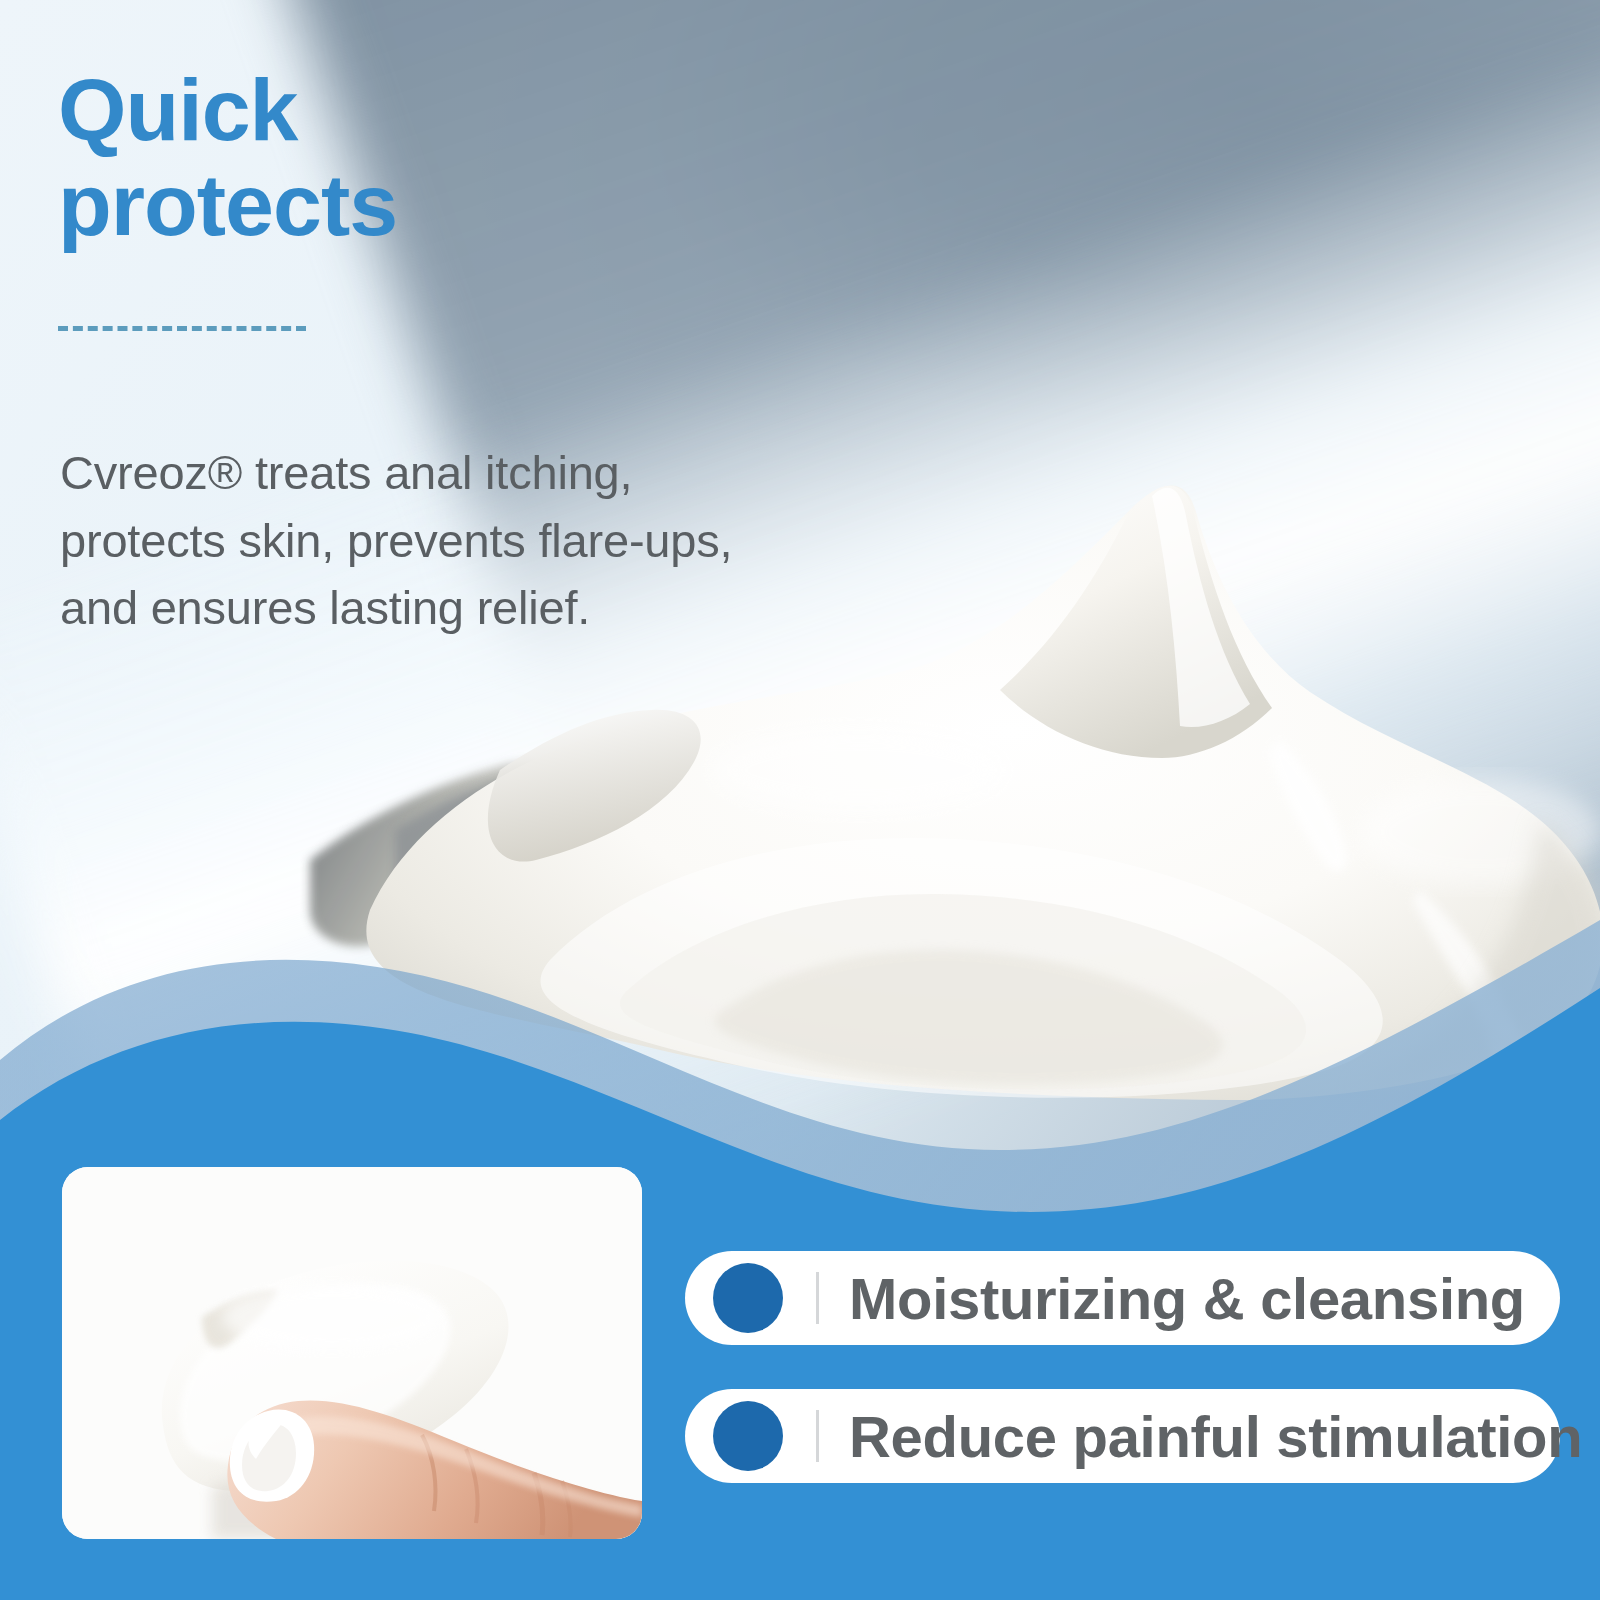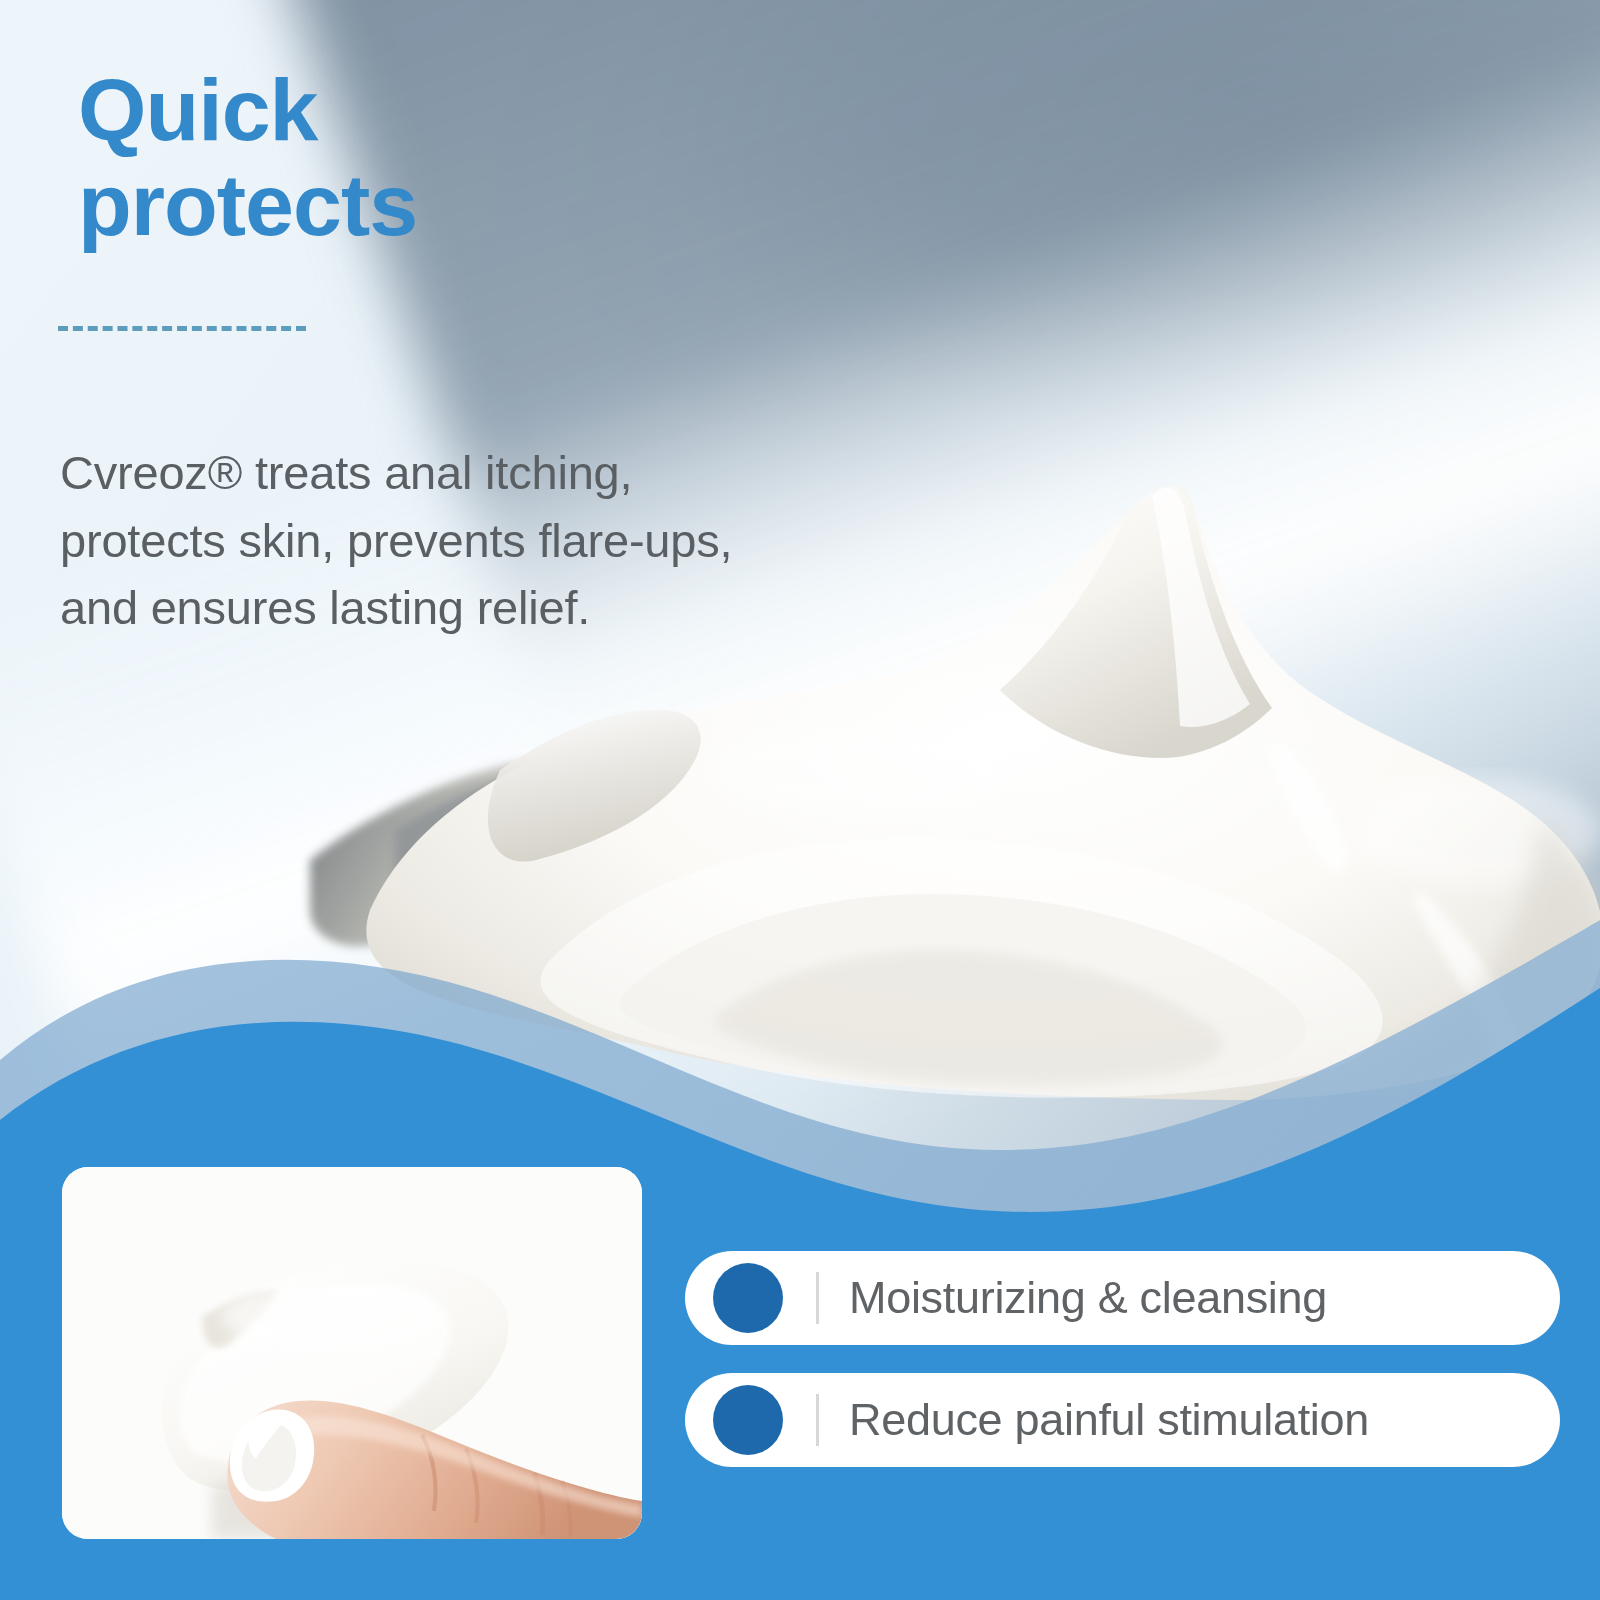--- a/index.html
+++ b/index.html
@@ -63,21 +63,20 @@
   .heading {
     position: absolute;
     left: 58px;
     top: 62px;
     width: 720px;
     color: #3389ca;
     font-size: 88px;
     font-weight: bold;
     line-height: 1.08;
     letter-spacing: -1px;
-    margin-left: 20px;
   }
   .divider {
     position: absolute;
     left: 58px;
     top: 326px;
     width: 248px;
     height: 0;
     border-top: 5px dashed #5c9cbd;
   }
   .lede {
@@ -113,40 +112,41 @@
   }
   .pill {
     display: flex;
     align-items: center;
     height: 94px;
     background: #ffffff;
     border-radius: 47px;
     box-sizing: border-box;
     padding-left: 28px;
   }
-  .pill + .pill { margin-top: 28px; }
+  .pill + .pill { margin-top: 44px; }
   .pill-dot {
     width: 70px;
     height: 70px;
     border-radius: 50%;
     background: #1d69ac;
     flex: 0 0 auto;
   }
   .pill-sep {
     width: 3px;
     height: 52px;
     background: #d5d7d9;
     margin: 0 30px 0 33px;
     flex: 0 0 auto;
   }
   .pill-label {
     color: #5f6366;
-    font-size: 45px;
+    font-size: 58px;
     letter-spacing: -0.3px;
     white-space: nowrap;
+    font-weight: bold;
   }
 </style>
 </head>
 <body>
 
 <div id="poster">
 
   <div class="backdrop"></div>
   <div class="backdrop-dark"></div>
   <div class="backdrop-sheen"></div>

